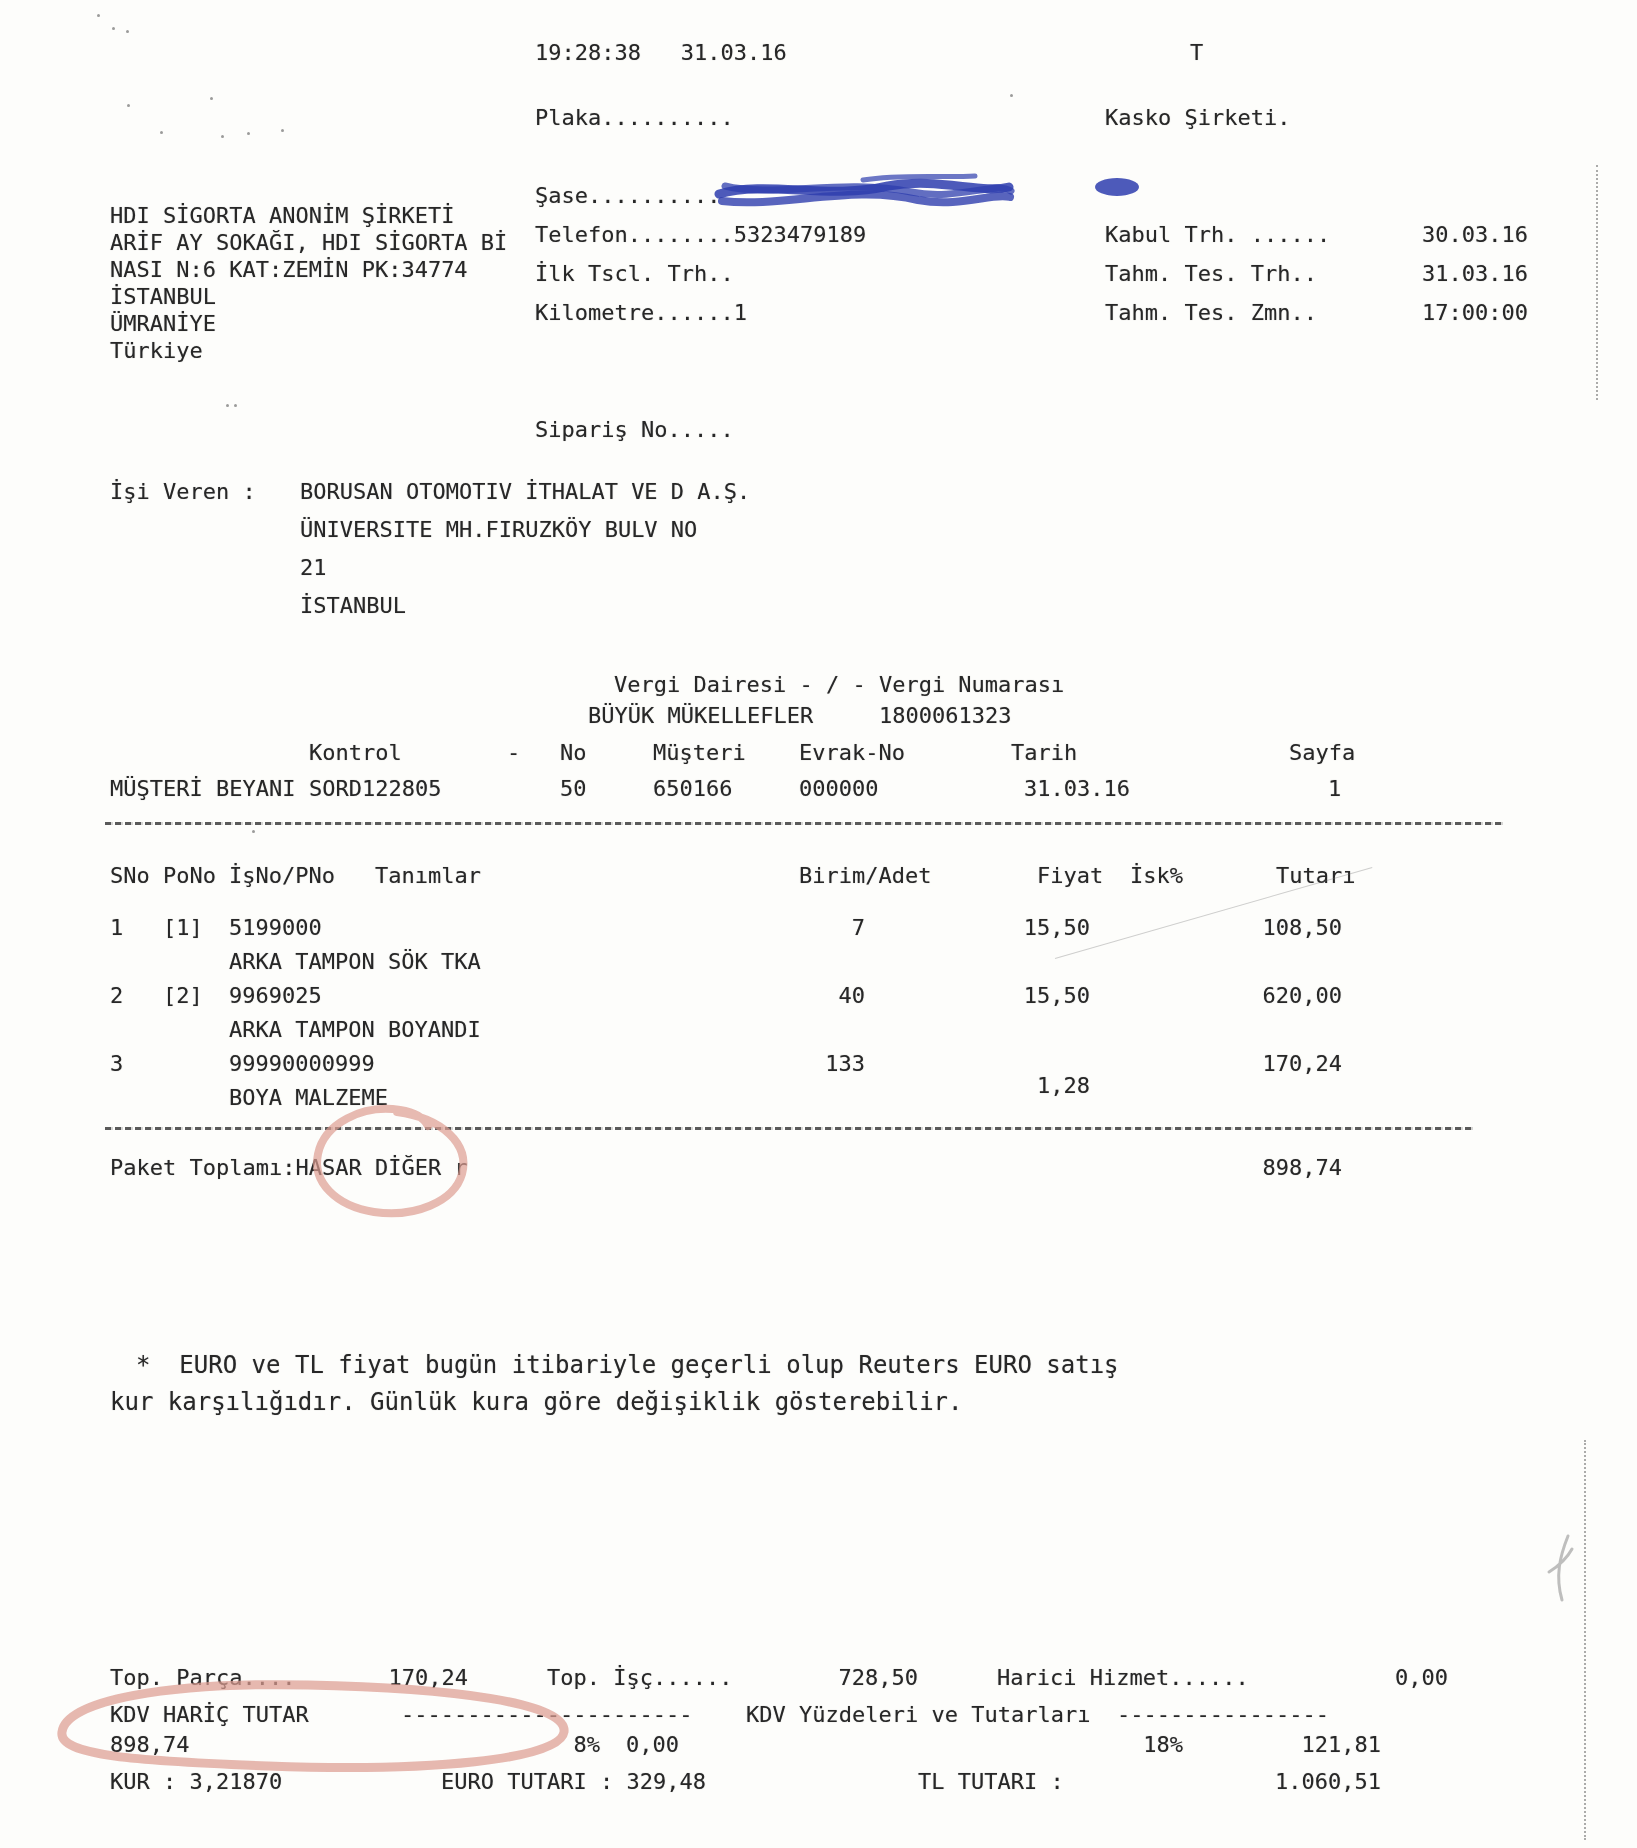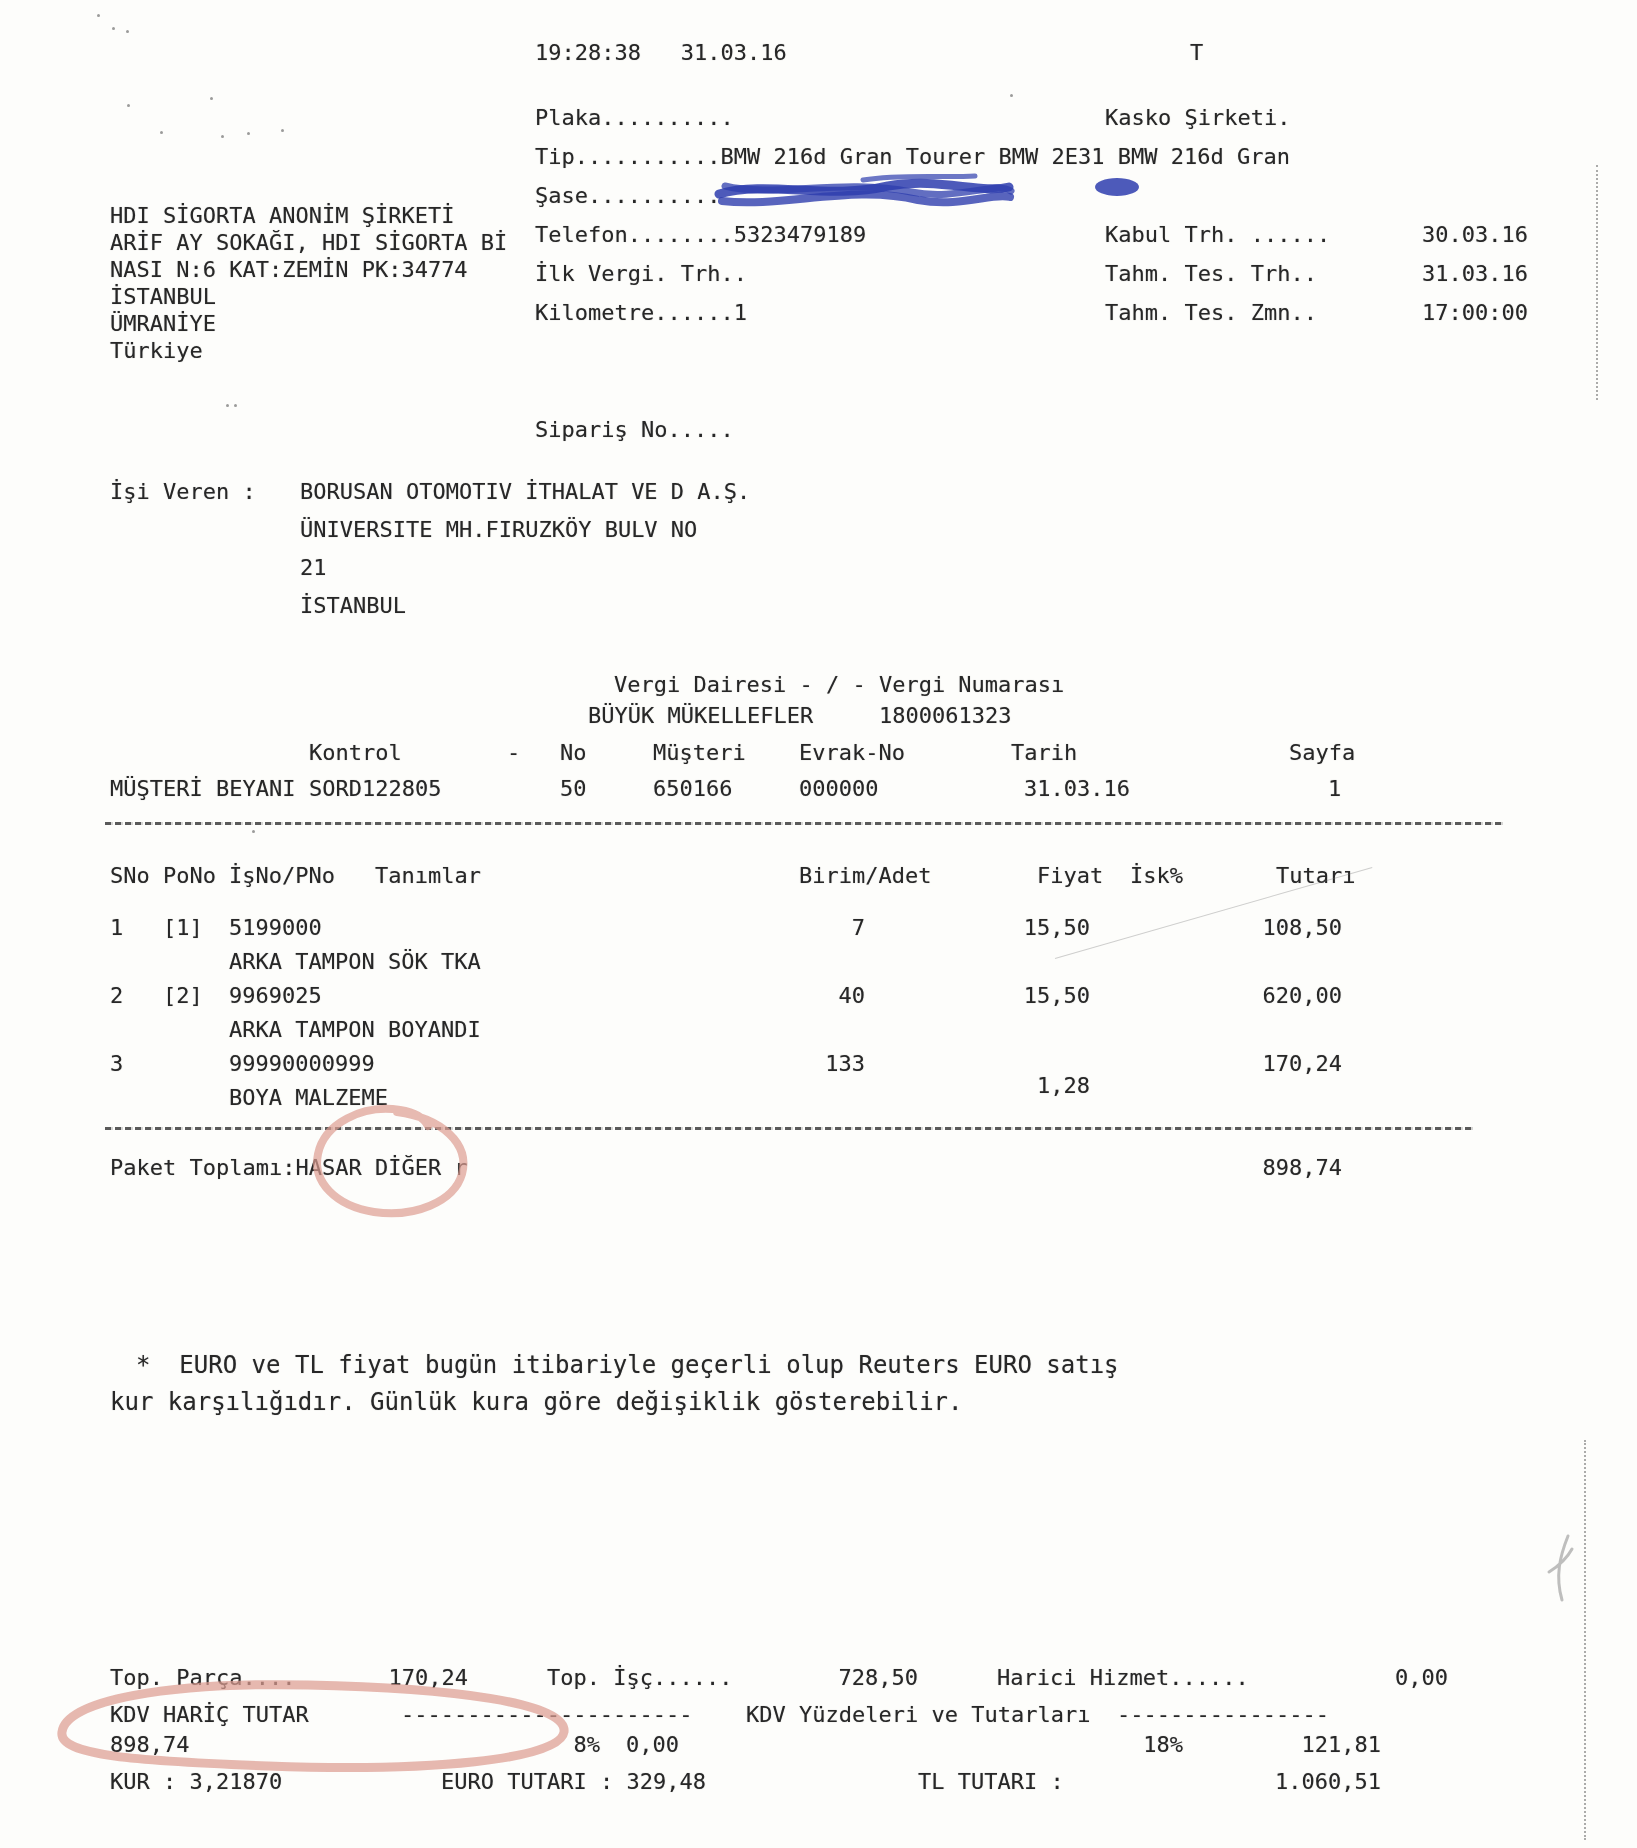--- a/index.html
+++ b/index.html
@@ -51,26 +51,25 @@
 
   <span class="t" style="left:110px;top:203px">HDI SİGORTA ANONİM ŞİRKETİ</span>
   <span class="t" style="left:110px;top:230px">ARİF AY SOKAĞI, HDI SİGORTA Bİ</span>
   <span class="t" style="left:110px;top:257px">NASI N:6 KAT:ZEMİN PK:34774</span>
   <span class="t" style="left:110px;top:284px">İSTANBUL</span>
   <span class="t" style="left:110px;top:311px">ÜMRANİYE</span>
   <span class="t" style="left:110px;top:338px">Türkiye</span>
 
   <span class="t" style="left:535px;top:105px">Plaka..........</span>
   <span class="t" style="left:1105px;top:105px">Kasko Şirketi.</span>
-  <span class="t" style="left:535px;top:144px">Tip...........BMW 216d Gran Tourer BMW 2E31 BMW 216d Gran</span>
   <span class="t" style="left:535px;top:183px">Şase..........</span>
   <span class="t" style="left:535px;top:222px">Telefon........5323479189</span>
   <span class="t" style="left:1105px;top:222px">Kabul Trh. ......</span>
   <span class="t" style="left:1422px;top:222px">30.03.16</span>
-  <span class="t" style="left:535px;top:261px">İlk Vergi. Trh..</span>
+  <span class="t" style="left:535px;top:261px">İlk Tscl. Trh..</span>
   <span class="t" style="left:1105px;top:261px">Tahm. Tes. Trh..</span>
   <span class="t" style="left:1422px;top:261px">31.03.16</span>
   <span class="t" style="left:535px;top:300px">Kilometre......1</span>
   <span class="t" style="left:1105px;top:300px">Tahm. Tes. Zmn..</span>
   <span class="t" style="left:1422px;top:300px">17:00:00</span>
   <span class="t" style="left:535px;top:417px">Sipariş No.....</span>
 
   <svg style="left:713px;top:172px" width="305" height="42">
     <path d="M6,22 C55,8 115,28 175,14 C225,5 268,22 296,15" fill="none" stroke-width="9" stroke-linecap="round" opacity="0.85" stroke="#2e3dae"></path>
     <path d="M9,29 C70,36 140,12 205,28 C248,36 280,20 297,25" fill="none" stroke-width="8" stroke-linecap="round" opacity="0.8" stroke="#2e3dae"></path>

